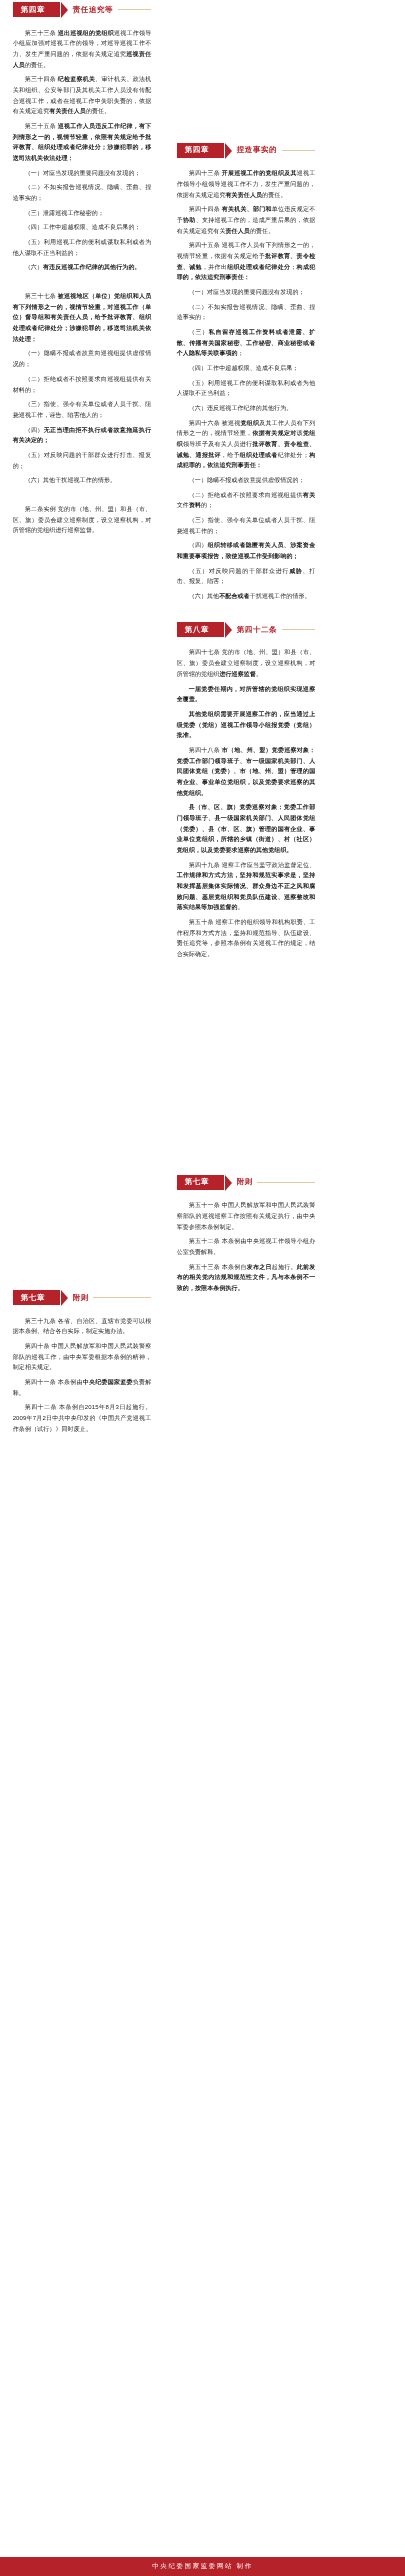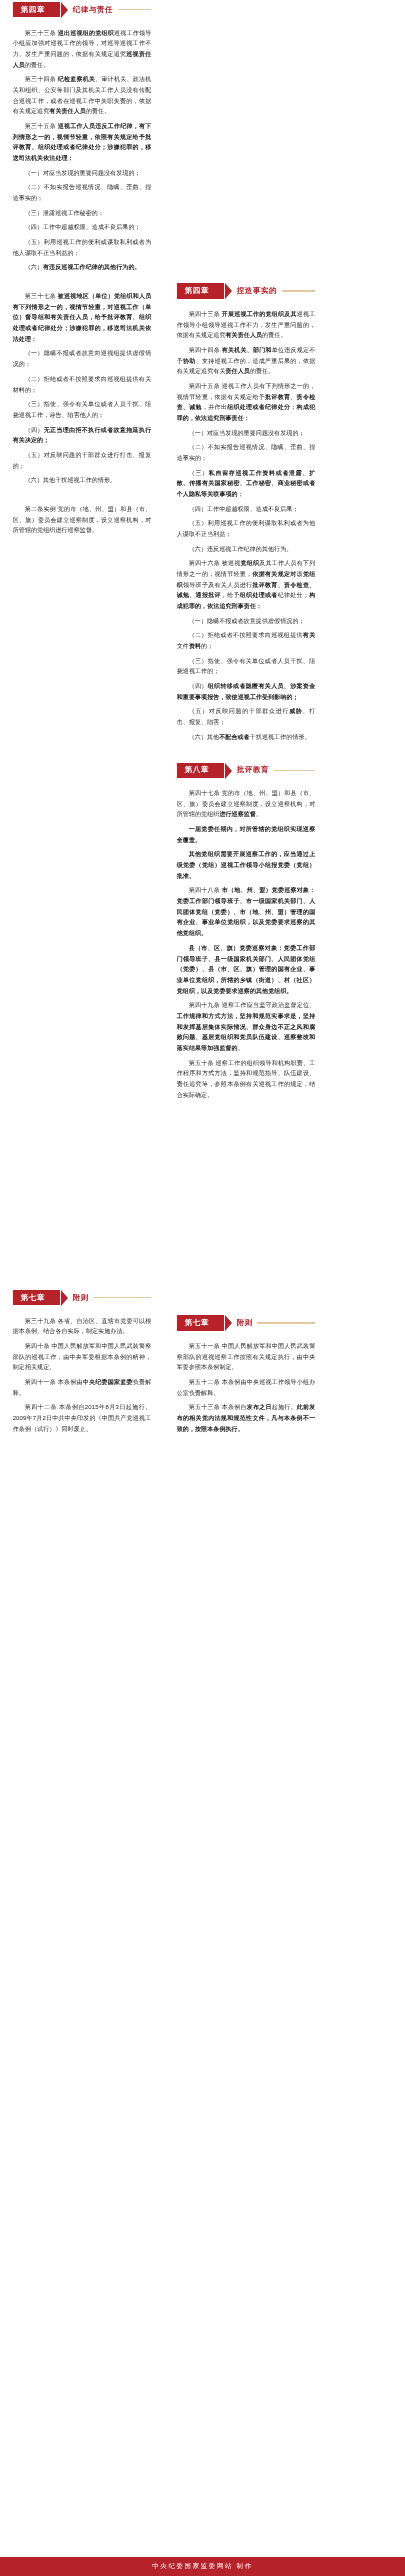--- a/index.html
+++ b/index.html
@@ -15,21 +15,21 @@
   .page {
     position: relative;
     width: 405px;
     min-height: 2576px;
     background: #ffffff;
     padding-bottom: 35px;
   }
   .cols {
     display: flex;
     width: 328px;
-    align-items: flex-end;
+    align-items: center;
   }
   .col {
     width: 203px;
     padding: 0 12.7px 0 12.7px;
   }
   .col.left { border-right: 0; }
 
   
   .banner {
     position: relative;
@@ -105,21 +105,21 @@
 <body>
 
 <div class="page">
 
   <div class="cols">
 
     <div class="col left">
 
       <div class="banner">
         <div class="plate">第四章</div>
-        <div class="hl">纪律与责任</div>
+        <div class="hl">责任追究等</div>
         <div class="rule"></div>
       </div>
 
       <div class="para">第三十三条 <b>巡出巡视组的党组织</b>巡视工作领导小组应加强对巡视工作的领导，对巡导巡视工作不力、发生严重问题的，依据有关规定追究<b>巡视责任人员</b>的责任。</div>
       <div class="para">第三十四条 <b>纪检监察机关</b>、审计机关、政法机关和组织、公安等部门及其机关工作人员没有传配合巡视工作，或者在巡视工作中失职失责的，依据有关规定追究<b>有关责任人员</b>的责任。</div>
       <div class="para">第三十五条 <b>巡视工作人员违反工作纪律，有下列情形之一的，视情节轻重，依照有关规定给予批评教育、组织处理或者纪律处分；涉嫌犯罪的，移送司法机关依法处理：</b></div>
       <div class="para">（一）对应当发现的重要问题没有发现的；</div>
       <div class="para">（二）不如实报告巡视情况、隐瞒、歪曲、捏造事实的；</div>
       <div class="para">（三）泄露巡视工作秘密的；</div>
       <div class="para">（四）工作中超越权限、造成不良后果的；</div>
@@ -186,21 +186,21 @@
       <div class="para">（二）拒绝或者不按照要求向巡视组提供<b>有关</b>文件<b>资料</b>的；</div>
       <div class="para">（三）指使、强令有关单位或者人员干扰、阻挠巡视工作的；</div>
       <div class="para">（四）<b>组织转移或者隐匿有关人员、涉案资金和重要事项报告，致使巡视工作受到影响的；</b></div>
       <div class="para">（五）对反映问题的干部群众进行<b>威胁</b>、打击、报复、陷害；</div>
       <div class="para">（六）其他<b>不配合或者</b>干扰巡视工作的情形。</div>
 
       <div class="spacer-24"></div>
 
       <div class="banner">
         <div class="plate">第八章</div>
-        <div class="hl">批评教育</div>
+        <div class="hl">第四十二条</div>
         <div class="rule"></div>
       </div>
 
       <div class="para">第四十七条 党的市（地、州、盟）和县（市、区、旗）委员会建立巡察制度，设立巡察机构，对所管辖的党组织<b>进行巡察监督</b>。</div>
       <div class="para"><b>一届党委任期内，对所管辖的党组织实现巡察全覆盖。</b></div>
       <div class="para"><b>其他党组织需要开展巡察工作的，应当通过上级党委（党组）巡视工作领导小组报党委（党组）批准。</b></div>
       <div class="para">第四十八条 <b>市（地、州、盟）党委巡察对象：党委工作部门领导班子、市一级国家机关部门、人民团体党组（党委）、市（地、州、盟）管理的国有企业、事业单位党组织，以及党委要求巡察的其他党组织。</b></div>
       <div class="para"><b>县（市、区、旗）党委巡察对象：党委工作部门领导班子、县一级国家机关部门、人民团体党组（党委）、县（市、区、旗）管理的国有企业、事业单位党组织，所辖的乡镇（街道）、村（社区）党组织，以及党委要求巡察的其他党组织。</b></div>
       <div class="para">第四十九条 巡察工作应当坚守政治监督定位、<b>工作规律和方式方法，坚持和规范实事求是，坚持和发挥基层集体实际情况、群众身边不正之风和腐败问题、基层党组织和党员队伍建设、巡察整改和落实结果等加强监督的</b>。</div>
       <div class="para">第五十条 巡察工作的组织领导和机构职责、工作程序和方式方法，坚持和规范指导、队伍建设、责任追究等，参照本条例有关巡视工作的规定，结合实际确定。</div>

